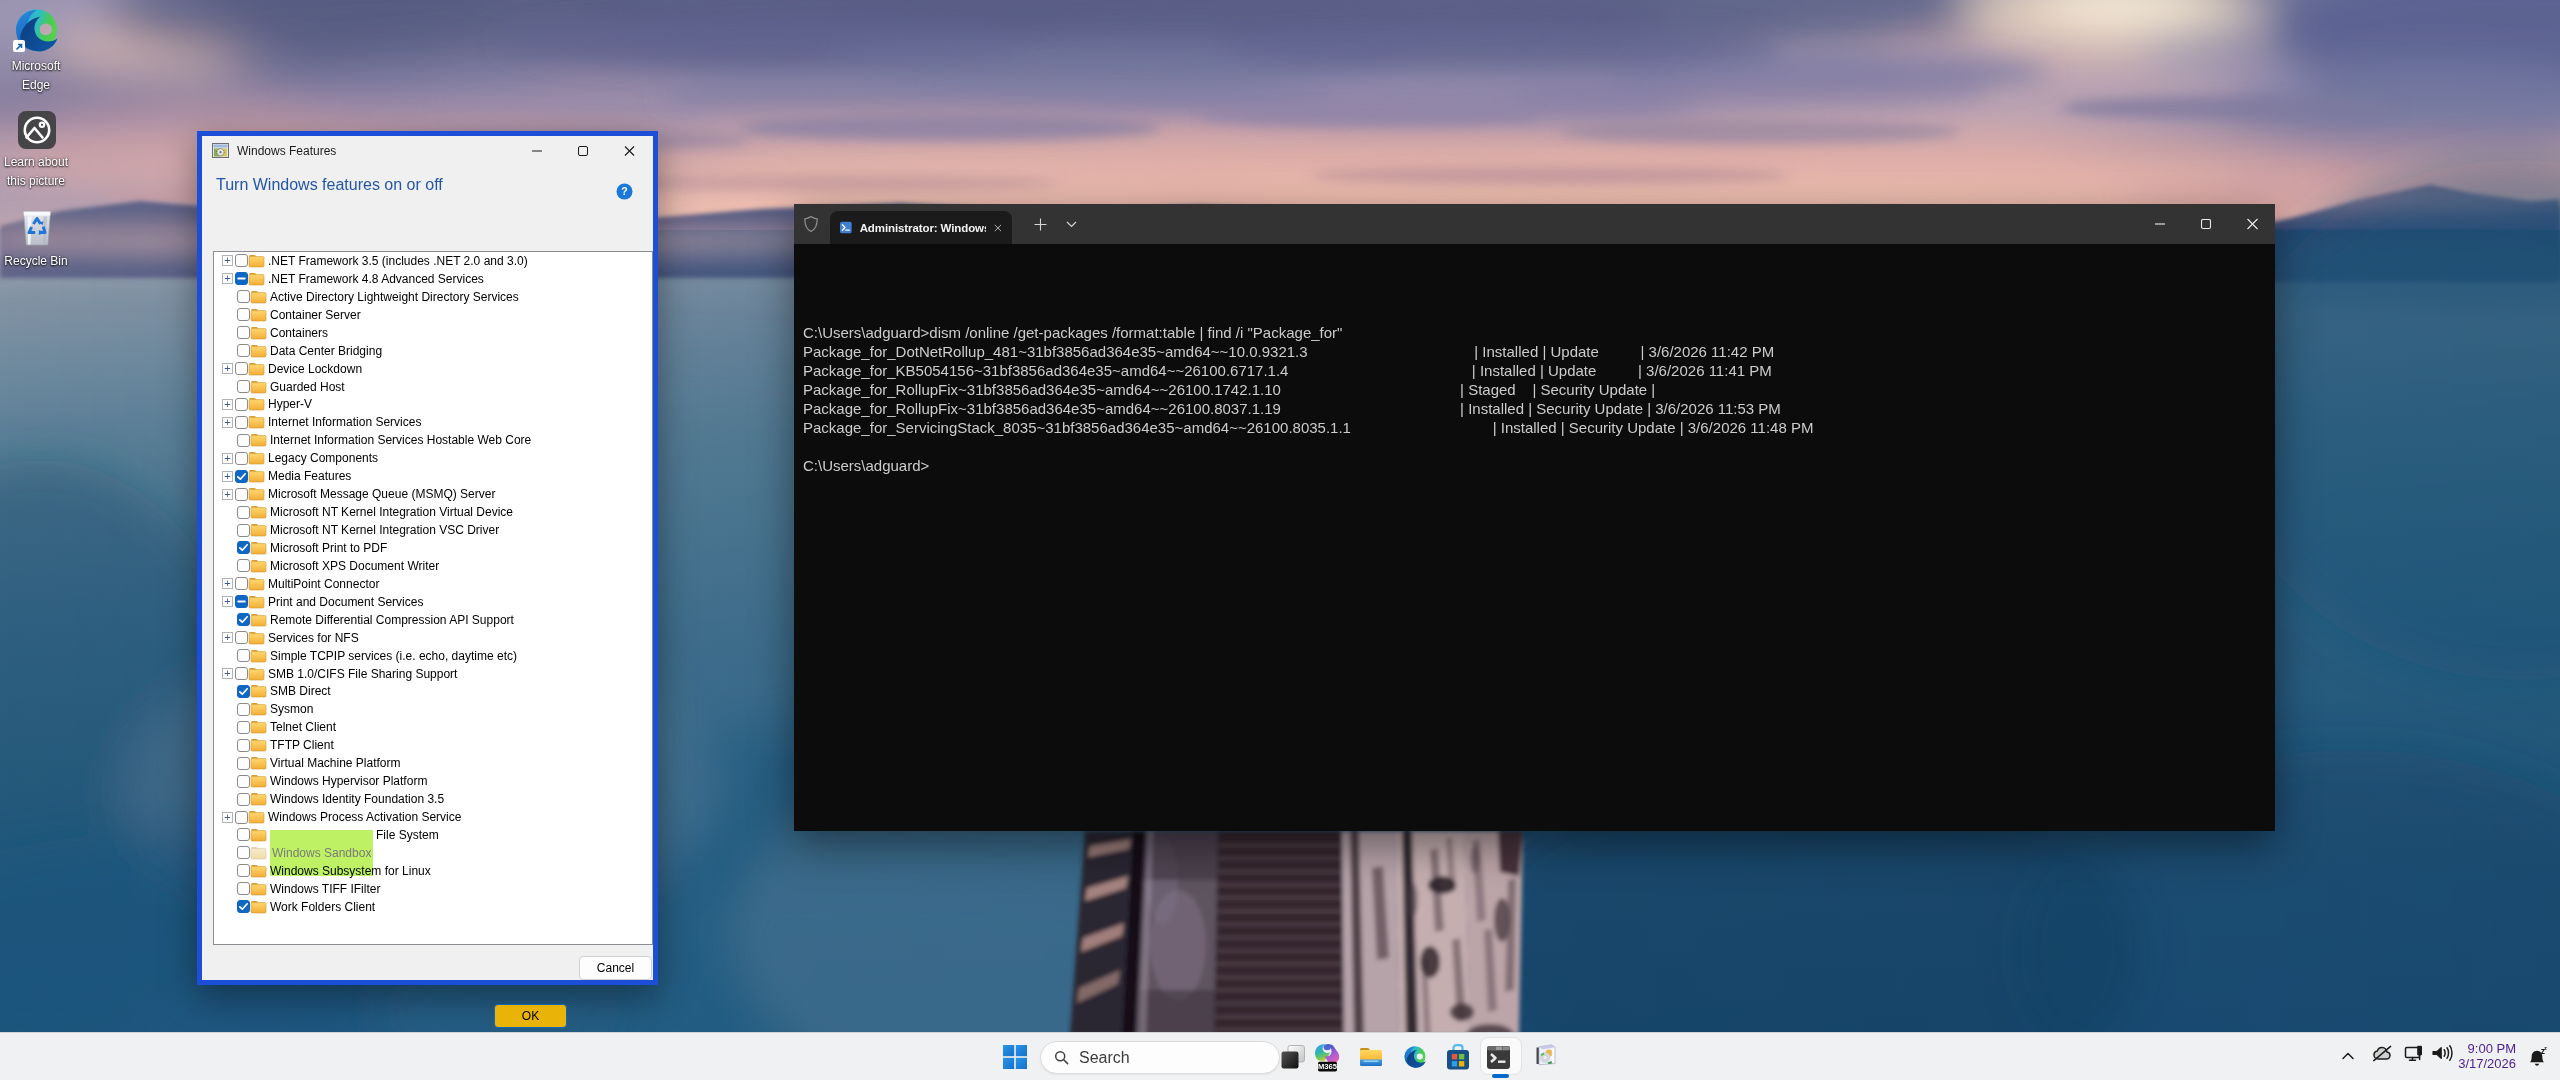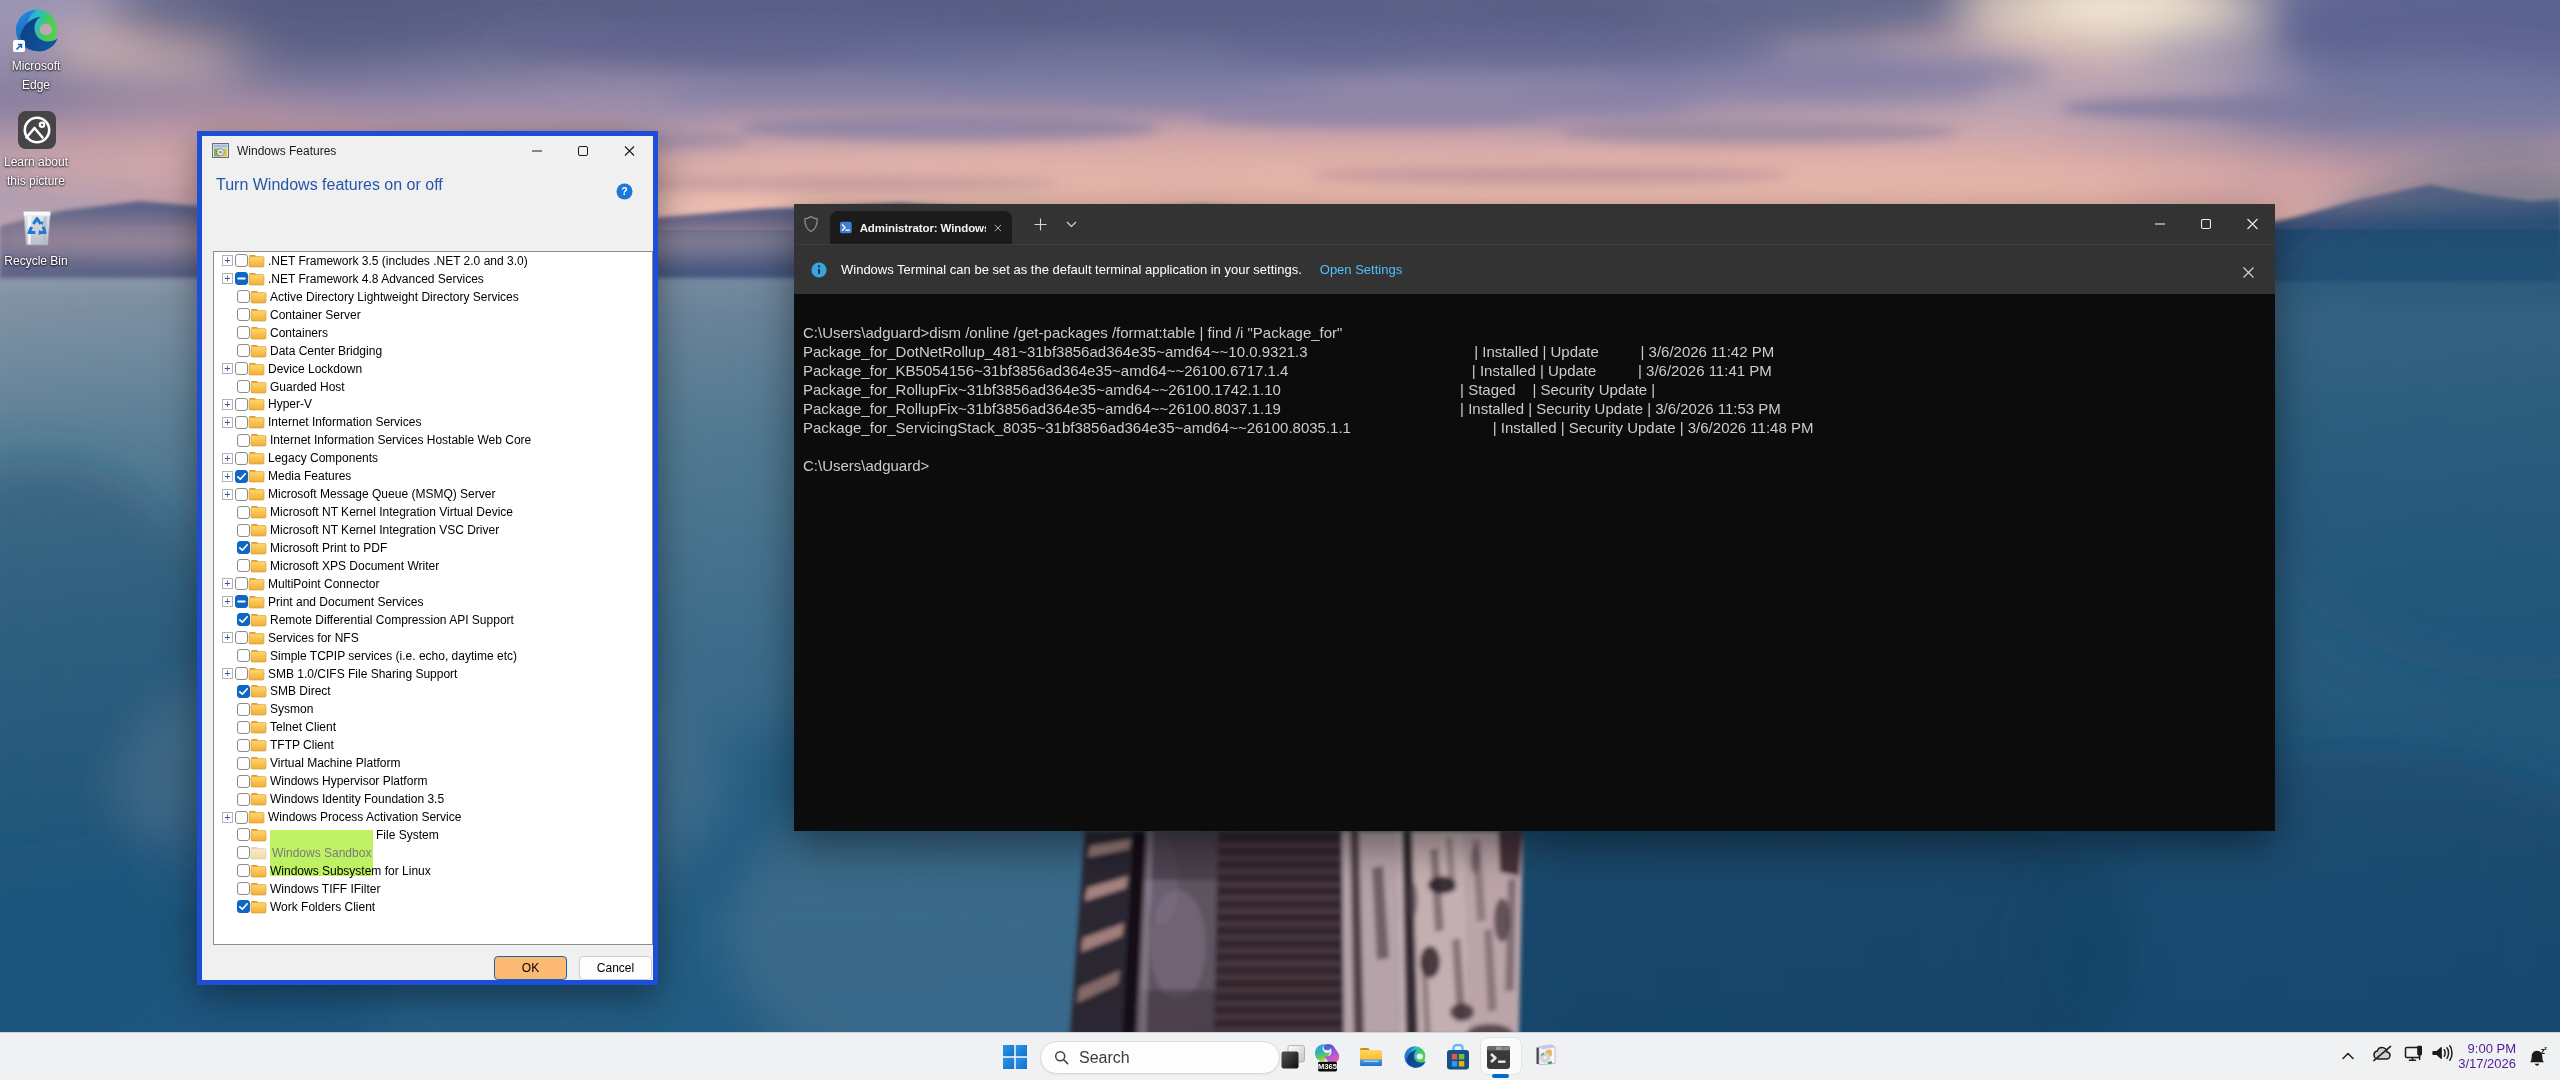--- a/index.html
+++ b/index.html
@@ -18,21 +18,21 @@
 .trow{height:17.95px;display:flex;align-items:center}
 .exp{width:11px;height:11px;margin-left:8px;border:1px solid #b0b4b8;color:#3c5a96;font-size:11px;line-height:9px;text-align:center;background:#fff;flex:none}
 .expn{width:13px;margin-left:8px;flex:none}
 .cb{width:13px;height:13px;margin-left:2px;border:1px solid #8a8a8a;border-radius:3px;background:#fdfdfd;flex:none;position:relative}
 .cb.ck{background:#0f67c4;border-color:#0f67c4}
 .cb svg{position:absolute;left:-1px;top:-1px}
 .fl{margin-left:0px;flex:none}
 .tl{font-size:12px;color:#000;margin-left:3px;white-space:nowrap}
 .tl.dis{color:#7a7a7a;background:#bef264;padding:16px 2px}
 .btn{position:absolute;width:73px;height:24px;border-radius:4px;font-size:12px;display:flex;align-items:center;justify-content:center;color:#000}
-.btn.ok{left:292px;top:820px;background:#fdba74;border:1.5px solid #1168b8}
+.btn.ok{left:292px;top:868px;background:#eab308;border:1.5px solid #1168b8}
 .btn.cancel{left:377px;top:820px;background:#fdfdfd;border:1px solid #d0d0d0}
 
 #term{position:absolute;left:794px;top:204px;width:1481px;height:627px;background:#0c0c0c;box-shadow:0 14px 40px rgba(0,0,0,0.45)}
 #term-bar{height:40px;background:#333333;display:flex}
 #tab{width:182px;height:33px;margin-left:11px;margin-top:7px;background:#1b1b1b;border-radius:8px 8px 0 0;display:flex;align-items:center;overflow:hidden}
 #tab-title{font-size:11.5px;color:#f2f2f2;font-weight:700;letter-spacing:-0.1px;white-space:nowrap;width:163px;overflow:hidden}
 #term-caption{margin-left:auto;display:flex;margin-right:17px}
 #term-info{height:50px;background:#333333;border-top:1px solid #3d3d3d;display:flex;align-items:center;font-size:13px;color:#fff}
 #open-set{color:#4cc2ff;margin-left:18px}
 #info-x{position:absolute;right:21px;top:63px}
@@ -687,32 +687,20 @@
    <svg width="10" height="40" viewBox="0 0 10 40">
           <path d="M0,20 L10,20" stroke="#eee" stroke-width="1.1"></path>
         </svg>
    <svg width="10" height="40" viewBox="0 0 10 40" style="margin-left:36px">
           <rect x="0.5" y="15.5" width="9" height="9" rx="1.5" fill="none" stroke="#eee" stroke-width="1.1"></rect>
         </svg>
    <svg width="11" height="40" viewBox="0 0 11 40" style="margin-left:36px">
           <path d="M0.5,15 L10.5,25 M10.5,15 L0.5,25" stroke="#eee" stroke-width="1.1"></path>
         </svg>
   </div>
- </div>
- <div id="term-info">
-  <svg width="16" height="16" viewBox="0 0 16 16" style="margin:0 14px 0 17px">
-        <circle cx="8" cy="8" r="7.6" fill="#38a3dc"></circle>
-        <rect x="7.1" y="6.8" width="1.9" height="5.2" rx="0.9" fill="#0c2836"></rect>
-        <circle cx="8" cy="4.4" r="1.1" fill="#0c2836"></circle>
-      </svg>
-  <span>Windows Terminal can be set as the default terminal application in your settings.</span>
-  <span id="open-set">Open Settings</span>
-  <svg id="info-x" width="11" height="11" viewBox="0 0 11 11">
-        <path d="M0.5,0.5 L10.5,10.5 M10.5,0.5 L0.5,10.5" stroke="#d8d8d8" stroke-width="1.1"></path>
-      </svg>
  </div>
  <pre id="term-text">C:\Users\adguard&gt;dism /online /get-packages /format:table | find /i "Package_for"
 Package_for_DotNetRollup_481~31bf3856ad364e35~amd64~~10.0.9321.3                                        | Installed | Update          | 3/6/2026 11:42 PM
 Package_for_KB5054156~31bf3856ad364e35~amd64~~26100.6717.1.4                                            | Installed | Update          | 3/6/2026 11:41 PM
 Package_for_RollupFix~31bf3856ad364e35~amd64~~26100.1742.1.10                                           | Staged    | Security Update |
 Package_for_RollupFix~31bf3856ad364e35~amd64~~26100.8037.1.19                                           | Installed | Security Update | 3/6/2026 11:53 PM
 Package_for_ServicingStack_8035~31bf3856ad364e35~amd64~~26100.8035.1.1                                  | Installed | Security Update | 3/6/2026 11:48 PM
 
 C:\Users\adguard&gt;</pre>
 </div>

